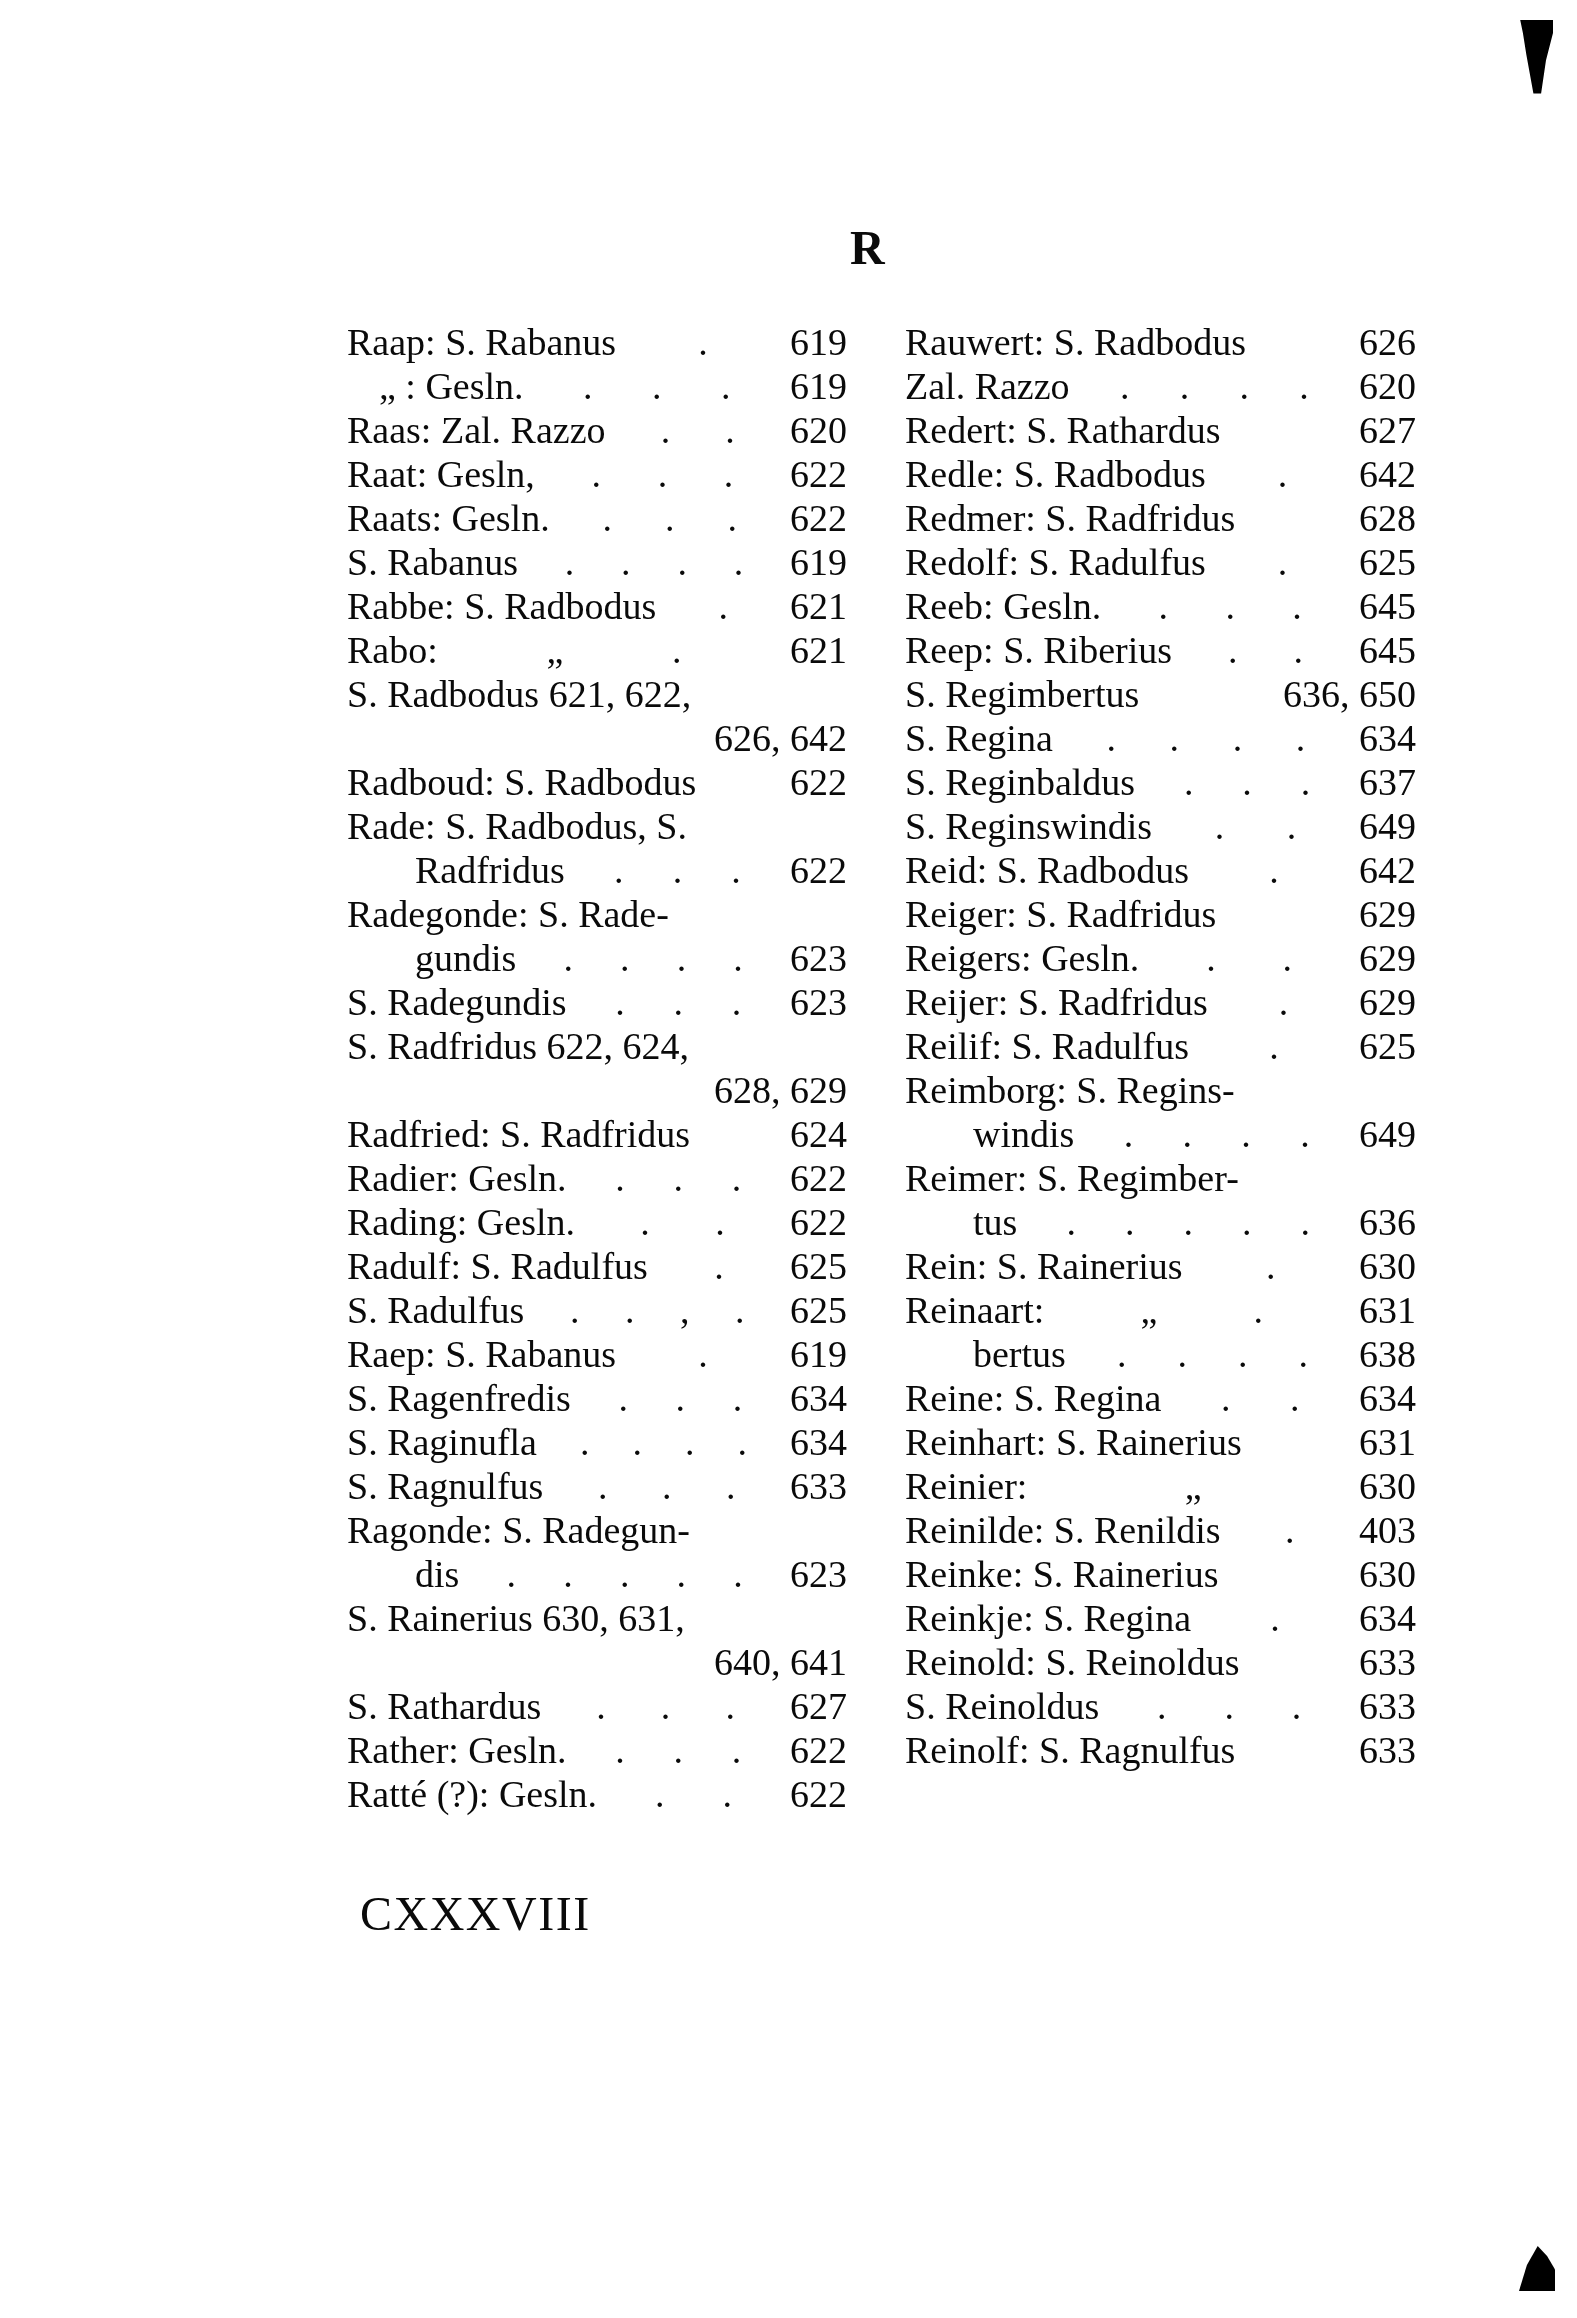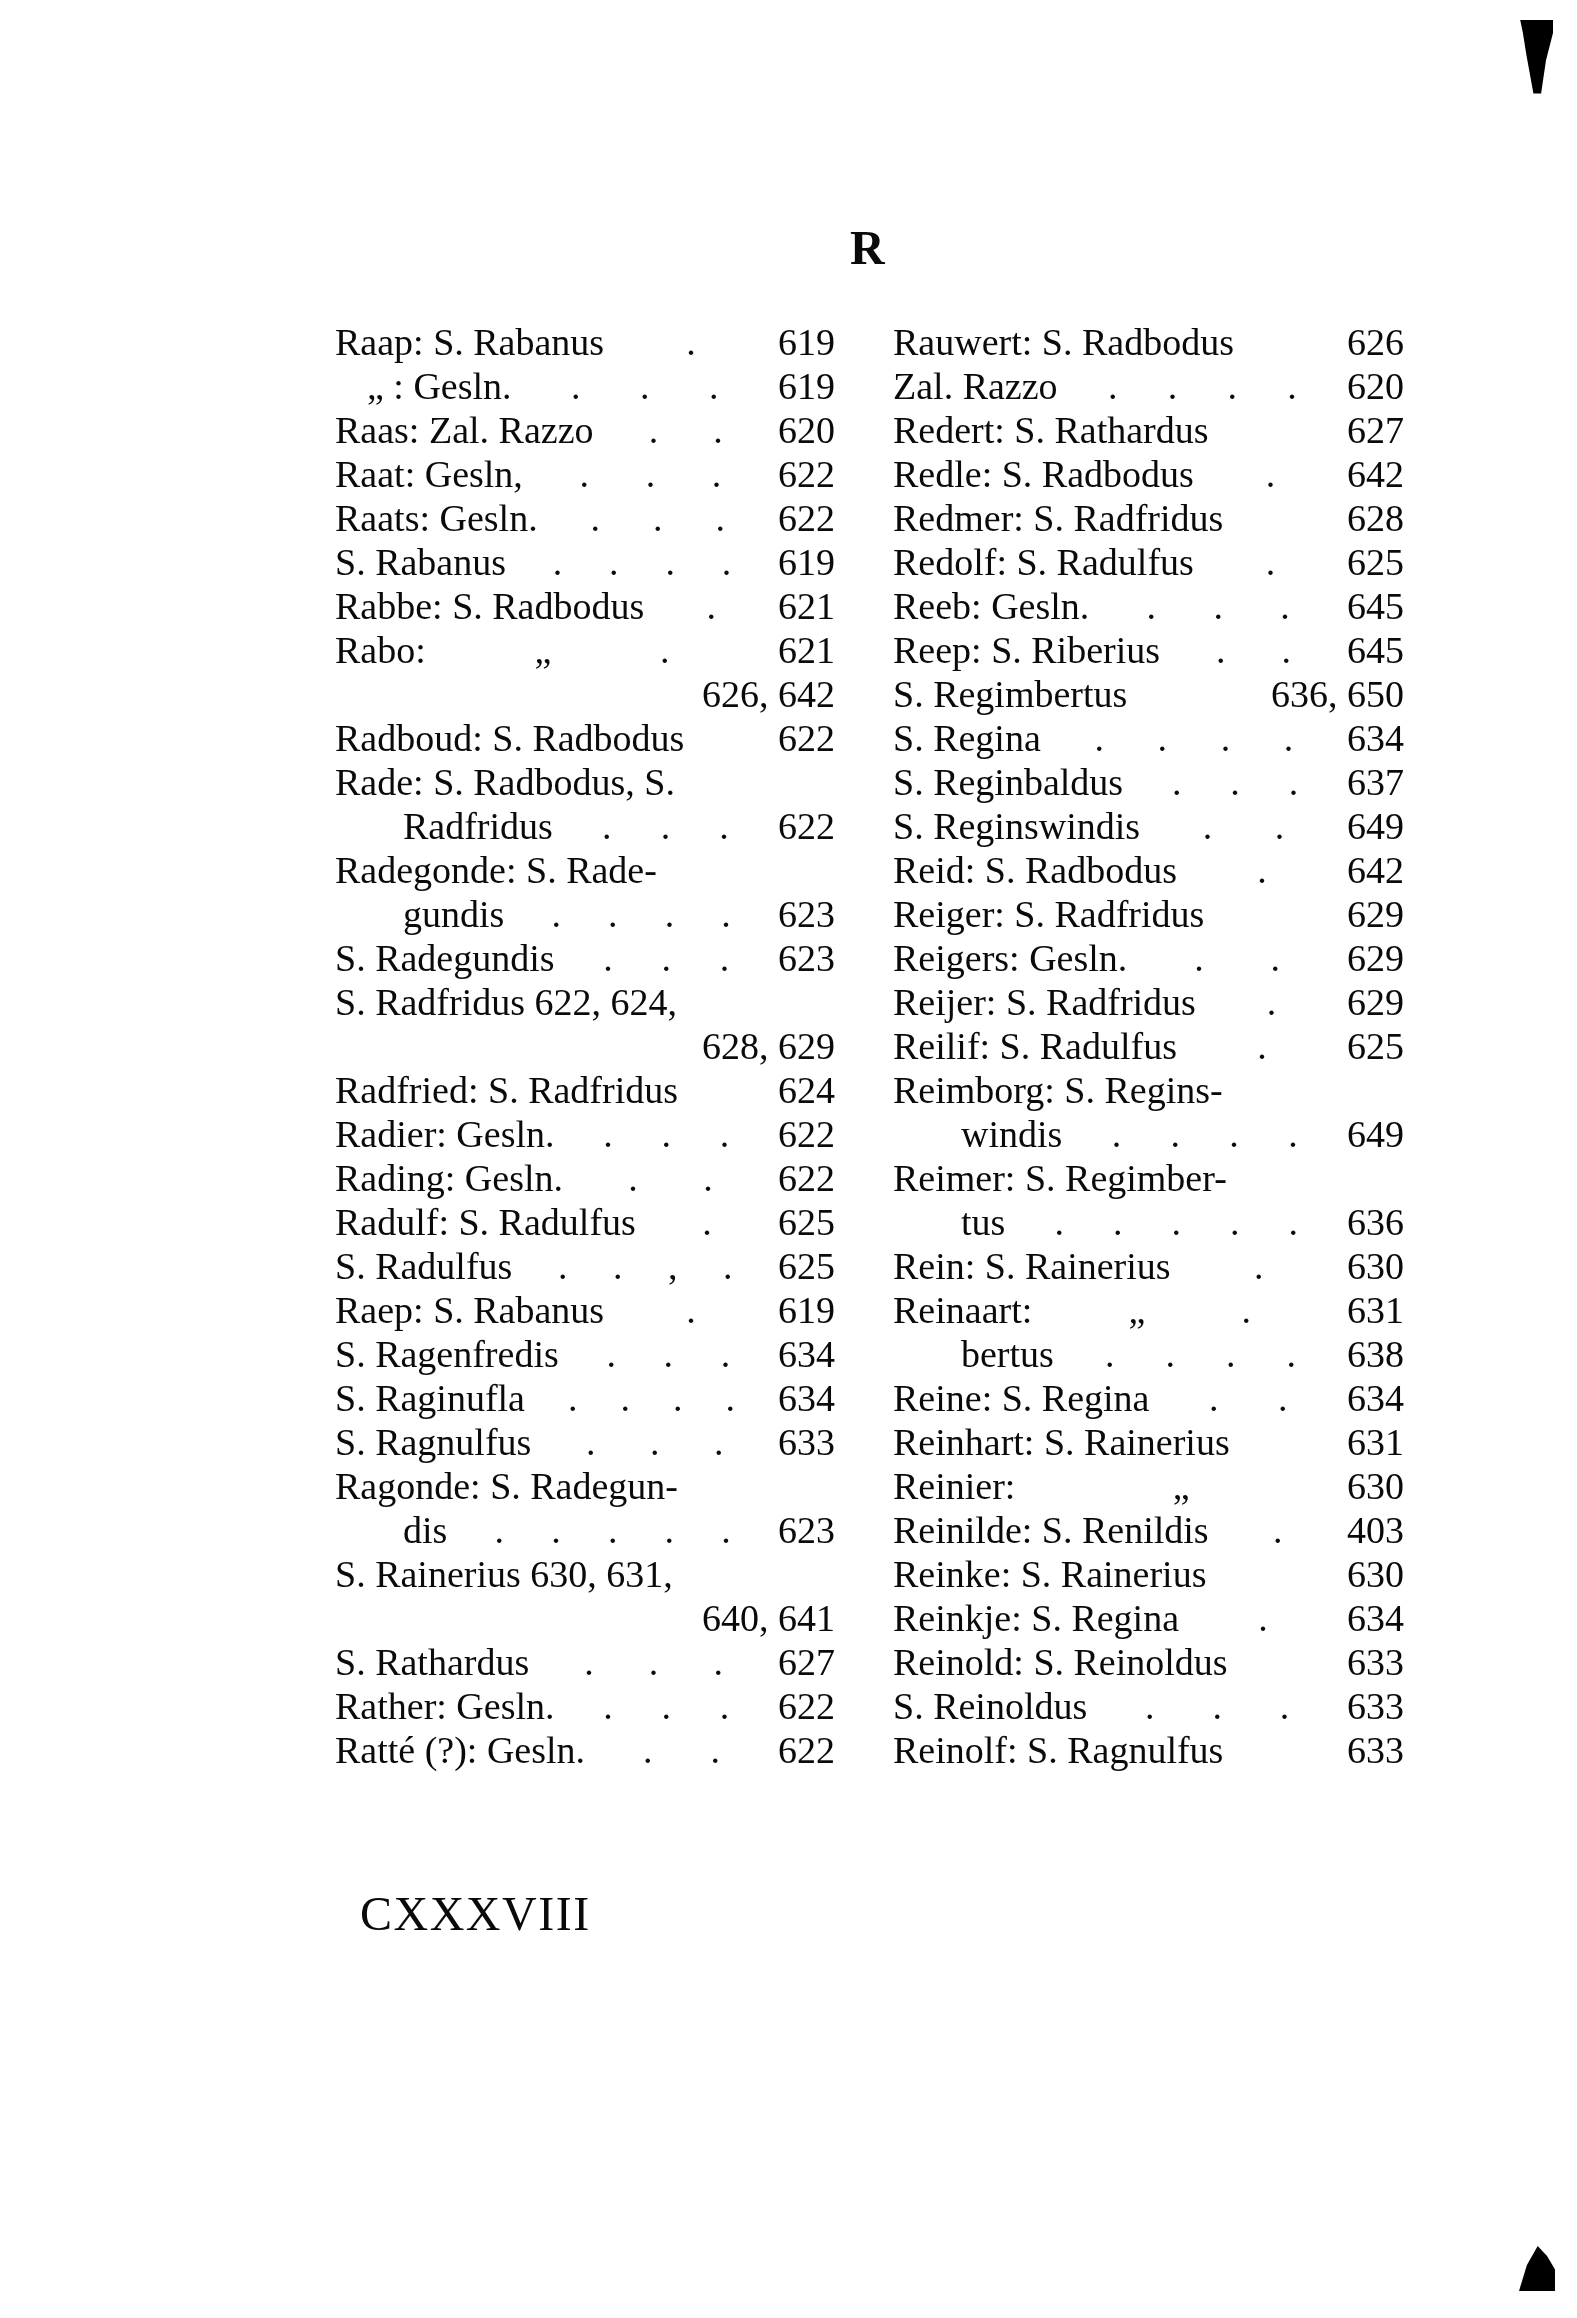--- a/index.html
+++ b/index.html
@@ -19,20 +19,21 @@
     position:absolute;
     top:220px;left:850px;
     font-size:48px;
     font-weight:700;
     letter-spacing:0.8px;
   }
   .col{
     position:absolute;
     top:320px;
     font-size:38px;
+    margin-left:12px;
   }
   .col-left{left:335px;width:500px;}
   .col-right{left:893px;width:511px;text-align:right;}
   .row{
     display:flex;
     align-items:baseline;
     height:44px;
     line-height:44px;
     white-space:nowrap;
   }
@@ -137,20 +138,25 @@
       </div>
       <div class="row i0">
         <span class="n">Rabo:</span>
         <span class="m">
           <span class="t">„</span>
           <span class="t">.</span>
         </span>
         <span class="p">621</span>
       </div>
       <div class="row i0">
+        <span class="n">S. Radbodus 621, 622,</span>
+        <span class="m"></span>
+        <span class="p"></span>
+      </div>
+      <div class="row i0">
         <span class="n"></span>
         <span class="m"></span>
         <span class="p">626, 642</span>
       </div>
       <div class="row i0">
         <span class="n">Radboud: S. Radbodus</span>
         <span class="m"></span>
         <span class="p">622</span>
       </div>
       <div class="row i0">

